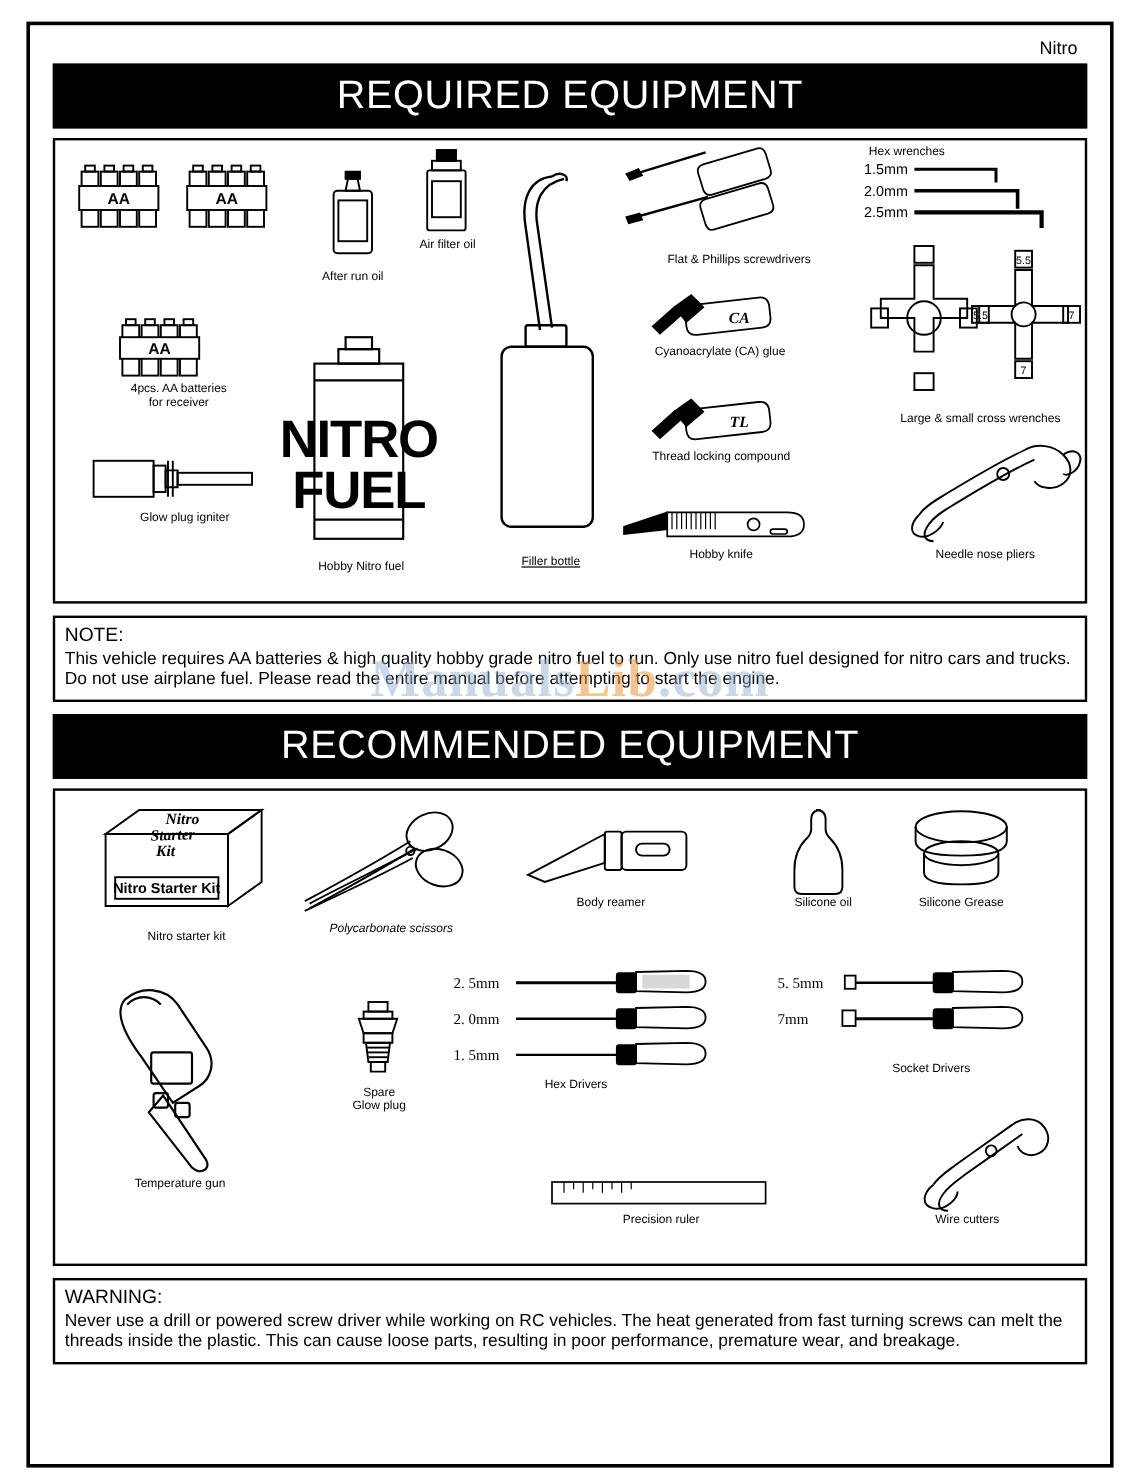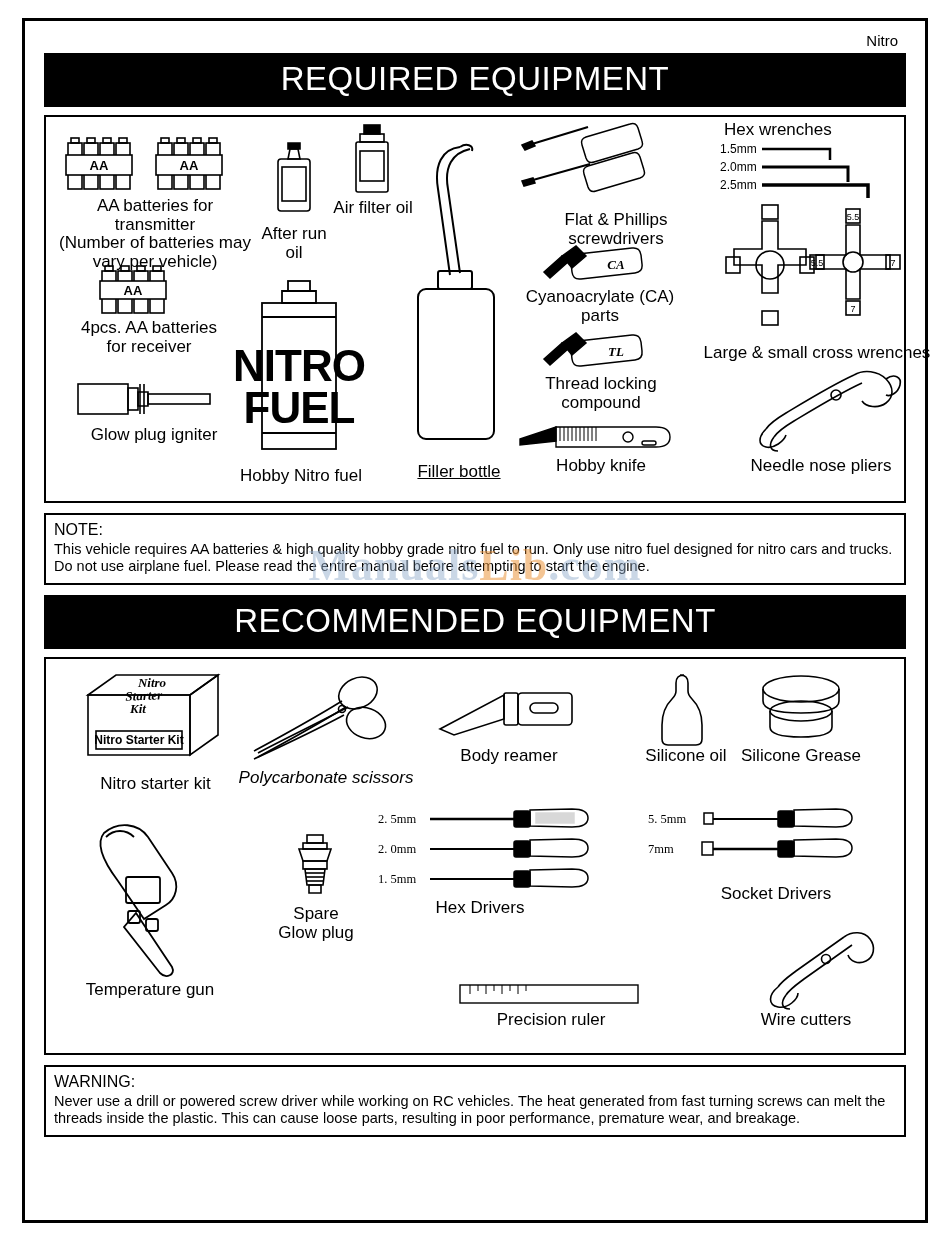--- a/index.html
+++ b/index.html
@@ -7,21 +7,21 @@
   .page{position:relative;width:950px;height:1237px;box-sizing:border-box;padding:18px 22px 14px 22px;}
   .page-border{position:absolute;left:22px;top:18px;right:22px;bottom:14px;border:3px solid #000;box-sizing:border-box;}
   .inner{position:relative;z-index:2;padding:0 22px;}
   .corner-label{text-align:right;font-size:15px;padding:14px 8px 4px 0;}
   .band{background:#000;color:#fff;text-align:center;font-size:33px;letter-spacing:.5px;padding:5px 0 7px 0;border:2px solid #000;margin-bottom:8px;font-weight:400;}
   .panel{border:2px solid #000;box-sizing:border-box;position:relative;}
   .note-box{border:2px solid #000;padding:6px 8px 8px 8px;margin:10px 0 10px 0;font-size:14.5px;line-height:1.18;}
   .note-title{font-size:16px;margin-bottom:1px;}
   .req-panel{height:388px;margin-bottom:0;}
   .rec-panel{height:398px;}
-  .cap{font-size:17px;text-align:center;line-height:1.1;}
+  .cap{font-size:10px;text-align:center;line-height:1.1;}
   .item{position:absolute;text-align:center;}
   svg{display:block;overflow:visible;}
   .wm{position:absolute;left:0;right:0;top:540px;text-align:center;font-size:44px;font-family:"Liberation Serif",serif;font-weight:bold;color:rgba(120,160,210,0.45);letter-spacing:1px;z-index:5;pointer-events:none;}
   .wm .b{color:rgba(150,175,205,0.5);}
   .wm .o{color:rgba(235,150,60,0.55);}
 </style>
 </head>
 <body>
 
 <div class="page">
@@ -55,21 +55,20 @@
               <rect x="117" y="13" width="8" height="5"></rect>
             <rect x="130" y="18" width="14" height="46"></rect>
               <rect x="133" y="13" width="8" height="5"></rect>
             <rect x="146" y="18" width="14" height="46"></rect>
               <rect x="149" y="13" width="8" height="5"></rect>
             <rect x="96" y="30" width="66" height="20" fill="#fff"></rect>
           </g>
           <text x="39" y="45" font-size="13" font-weight="bold" text-anchor="middle" font-family="Liberation Sans, sans-serif">AA</text>
           <text x="129" y="45" font-size="13" font-weight="bold" text-anchor="middle" font-family="Liberation Sans, sans-serif">AA</text>
         </svg>
-        <div class="cap" style="width:200px;margin-left:-5px;">AA batteries for transmitter<br>(Number of batteries may<br>vary per vehicle)</div>
       </div>
 
       <div class="item" style="left:48px;top:140px;">
         <svg width="110" height="62" viewBox="0 0 110 62">
           <g fill="none" stroke="#000" stroke-width="1.6">
             <rect x="8" y="14" width="14" height="42"></rect>
               <rect x="11" y="9" width="8" height="5"></rect>
             <rect x="24" y="14" width="14" height="42"></rect>
               <rect x="27" y="9" width="8" height="5"></rect>
             <rect x="40" y="14" width="14" height="42"></rect>
@@ -165,21 +164,21 @@
 
       <div class="item" style="left:492px;top:125px;">
         <svg width="130" height="46" viewBox="0 0 130 46">
           <g fill="none" stroke="#000" stroke-width="1.5">
             <path d="M6 30 l18 -16 l6 6 l-18 16 z" fill="#000"></path>
             <path d="M24 14 l14 -10 l10 10 l-14 12 z" fill="#000"></path>
             <path d="M40 12 l54 -6 q8 -1 9 7 l1 9 q1 8 -7 9 l-54 6 q-8 1 -9 -7 l-1 -9 q-1 -8 7 -9 z"></path>
           </g>
           <text x="78" y="27" font-size="13" font-style="italic" font-weight="bold" text-anchor="middle" font-family="Liberation Serif, serif">CA</text>
         </svg>
-        <div class="cap" style="width:180px;margin-left:-28px;">Cyanoacrylate (CA) parts</div>
+        <div class="cap" style="width:180px;margin-left:-28px;">Cyanoacrylate (CA) glue</div>
       </div>
 
       <div class="item" style="left:492px;top:212px;">
         <svg width="130" height="46" viewBox="0 0 130 46">
           <g fill="none" stroke="#000" stroke-width="1.5">
             <path d="M6 30 l18 -16 l6 6 l-18 16 z" fill="#000"></path>
             <path d="M24 14 l14 -10 l10 10 l-14 12 z" fill="#000"></path>
             <path d="M40 12 l54 -6 q8 -1 9 7 l1 9 q1 8 -7 9 l-54 6 q-8 1 -9 -7 l-1 -9 q-1 -8 7 -9 z"></path>
           </g>
           <text x="78" y="27" font-size="13" font-style="italic" font-weight="bold" text-anchor="middle" font-family="Liberation Serif, serif">TL</text>

